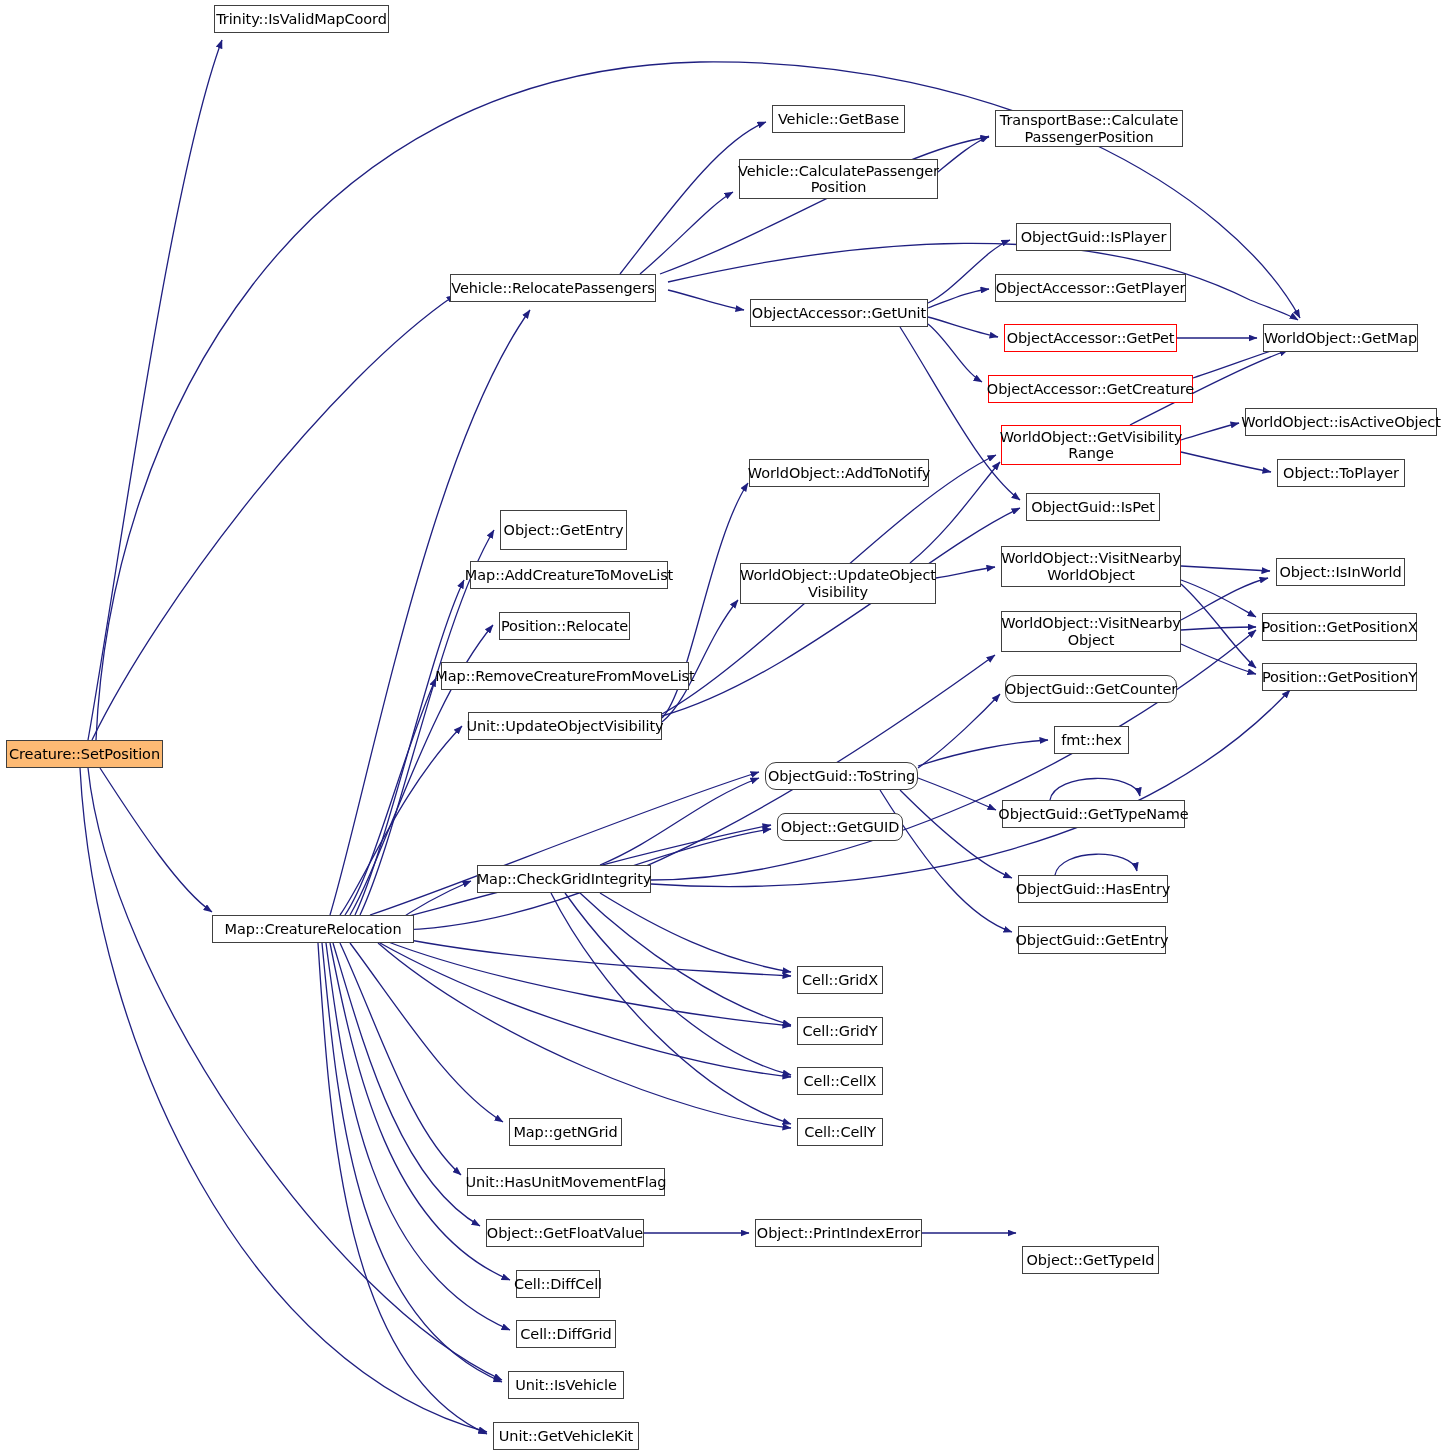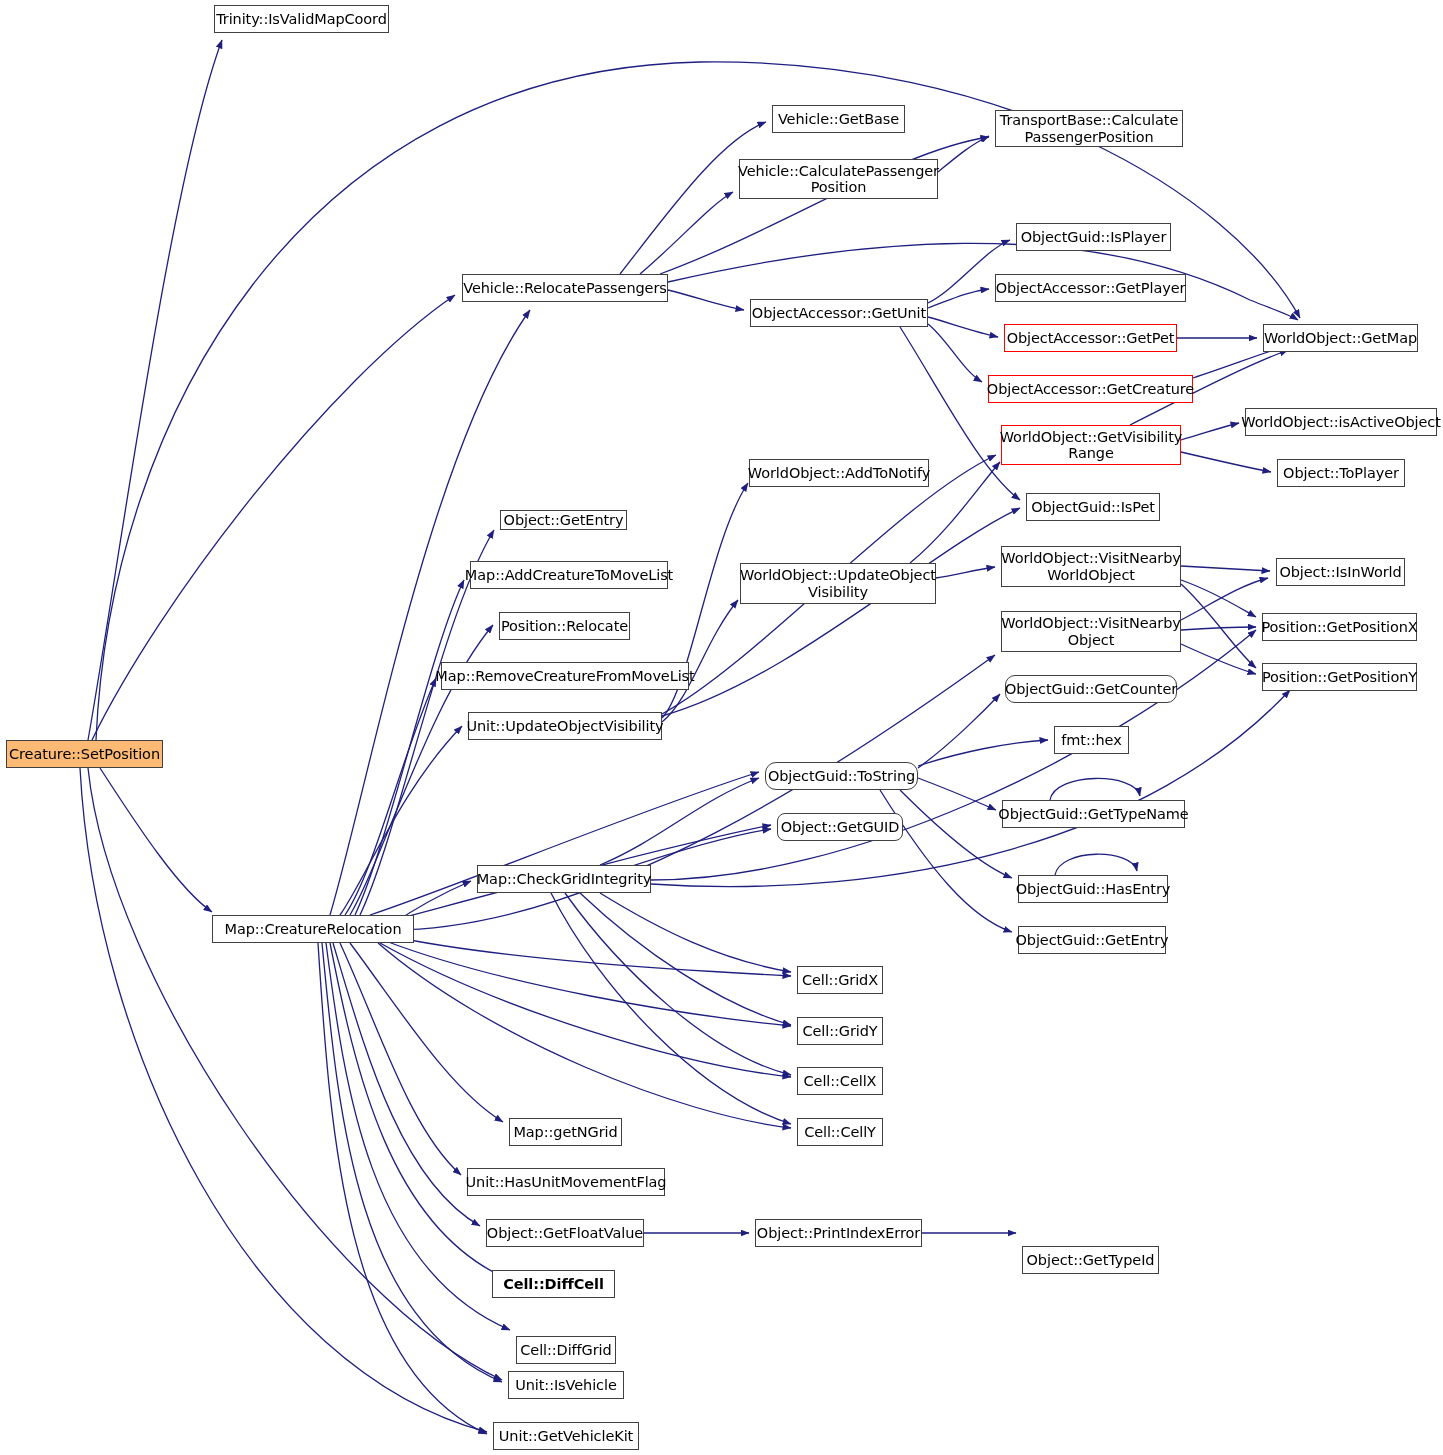--- a/index.html
+++ b/index.html
@@ -179,33 +179,33 @@
 
   <div class="node root" style="left:6px;top:740px;width:157px;height:28px;">Creature::SetPosition</div>
 
   <div class="node" style="left:214px;top:5px;width:175px;height:28px;">Trinity::IsValidMapCoord</div>
   <div class="node" style="left:772px;top:105px;width:133px;height:28px;">Vehicle::GetBase</div>
   <div class="node" style="left:995px;top:110px;width:188px;height:37px;">TransportBase::Calculate
 PassengerPosition</div>
   <div class="node" style="left:739px;top:159px;width:199px;height:40px;">Vehicle::CalculatePassenger
 Position</div>
   <div class="node" style="left:1016px;top:223px;width:155px;height:28px;text-align:right;">ObjectGuid::IsPlayer</div>
-  <div class="node" style="left:462px;top:274px;width:206px;height:28px;">Vehicle::RelocatePassengers</div>
+  <div class="node" style="left:450px;top:274px;width:206px;height:28px;">Vehicle::RelocatePassengers</div>
   <div class="node" style="left:995px;top:274px;width:191px;height:28px;">ObjectAccessor::GetPlayer</div>
   <div class="node" style="left:750px;top:299px;width:178px;height:28px;">ObjectAccessor::GetUnit</div>
   <div class="node red" style="left:1004px;top:324px;width:173px;height:28px;">ObjectAccessor::GetPet</div>
   <div class="node" style="left:1263px;top:324px;width:155px;height:28px;">WorldObject::GetMap</div>
   <div class="node red" style="left:988px;top:375px;width:205px;height:28px;">ObjectAccessor::GetCreature</div>
   <div class="node" style="left:1245px;top:408px;width:192px;height:28px;">WorldObject::isActiveObject</div>
   <div class="node red" style="left:1001px;top:425px;width:180px;height:40px;">WorldObject::GetVisibility
 Range</div>
   <div class="node" style="left:749px;top:459px;width:180px;height:28px;">WorldObject::AddToNotify</div>
   <div class="node" style="left:1277px;top:459px;width:128px;height:28px;">Object::ToPlayer</div>
   <div class="node" style="left:1026px;top:493px;width:134px;height:28px;">ObjectGuid::IsPet</div>
-  <div class="node" style="left:500px;top:510px;width:127px;height:20px;">Object::GetEntry</div>
+  <div class="node" style="left:500px;top:510px;width:127px;height:40px;">Object::GetEntry</div>
   <div class="node" style="left:1001px;top:546px;width:180px;height:41px;">WorldObject::VisitNearby
 WorldObject</div>
   <div class="node" style="left:1276px;top:558px;width:129px;height:28px;">Object::IsInWorld</div>
   <div class="node" style="left:470px;top:561px;width:198px;height:28px;">Map::AddCreatureToMoveList</div>
   <div class="node" style="left:740px;top:563px;width:196px;height:41px;">WorldObject::UpdateObject
 Visibility</div>
   <div class="node" style="left:499px;top:612px;width:131px;height:28px;">Position::Relocate</div>
   <div class="node" style="left:1001px;top:611px;width:180px;height:41px;">WorldObject::VisitNearby
 Object</div>
   <div class="node" style="left:1262px;top:613px;width:155px;height:28px;">Position::GetPositionX</div>
@@ -223,17 +223,17 @@
   <div class="node" style="left:1018px;top:926px;width:148px;height:28px;">ObjectGuid::GetEntry</div>
   <div class="node" style="left:797px;top:966px;width:86px;height:28px;">Cell::GridX</div>
   <div class="node" style="left:797px;top:1017px;width:86px;height:28px;">Cell::GridY</div>
   <div class="node" style="left:797px;top:1067px;width:86px;height:28px;">Cell::CellX</div>
   <div class="node" style="left:509px;top:1118px;width:113px;height:28px;">Map::getNGrid</div>
   <div class="node" style="left:797px;top:1118px;width:86px;height:28px;">Cell::CellY</div>
   <div class="node" style="left:467px;top:1168px;width:198px;height:28px;">Unit::HasUnitMovementFlag</div>
   <div class="node" style="left:486px;top:1219px;width:158px;height:28px;">Object::GetFloatValue</div>
   <div class="node" style="left:755px;top:1219px;width:167px;height:28px;">Object::PrintIndexError</div>
   <div class="node" style="left:1022px;top:1246px;width:137px;height:28px;">Object::GetTypeId</div>
-  <div class="node" style="left:492px;top:1270px;width:123px;height:28px;font-weight:bold;">Cell::DiffCell</div>
-  <div class="node" style="left:516px;top:1320px;width:100px;height:28px;margin-top:16px;">Cell::DiffGrid</div>
+  <div class="node" style="left:516px;top:1270px;width:84px;height:28px;">Cell::DiffCell</div>
+  <div class="node" style="left:516px;top:1320px;width:100px;height:28px;">Cell::DiffGrid</div>
   <div class="node" style="left:508px;top:1371px;width:116px;height:28px;">Unit::IsVehicle</div>
   <div class="node" style="left:493px;top:1422px;width:146px;height:28px;">Unit::GetVehicleKit</div>
 </div>
 
 </body></html>

